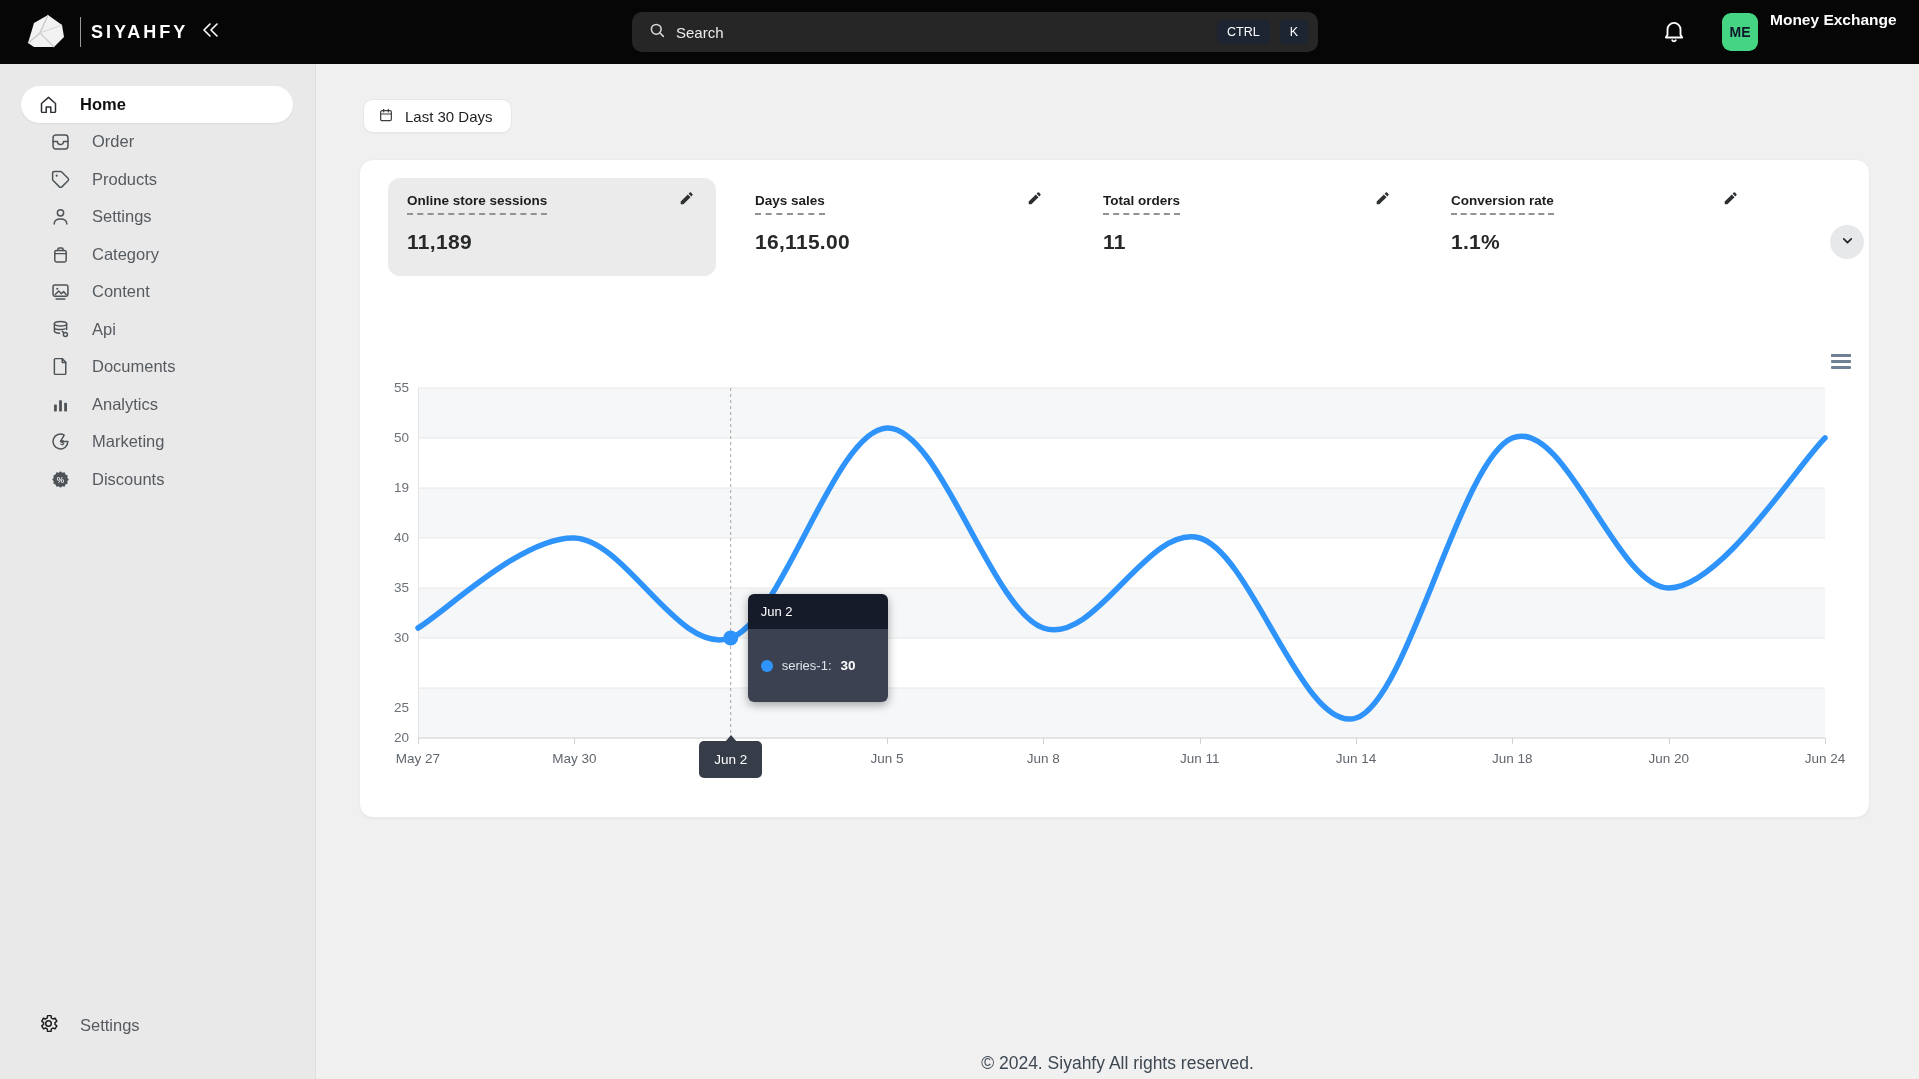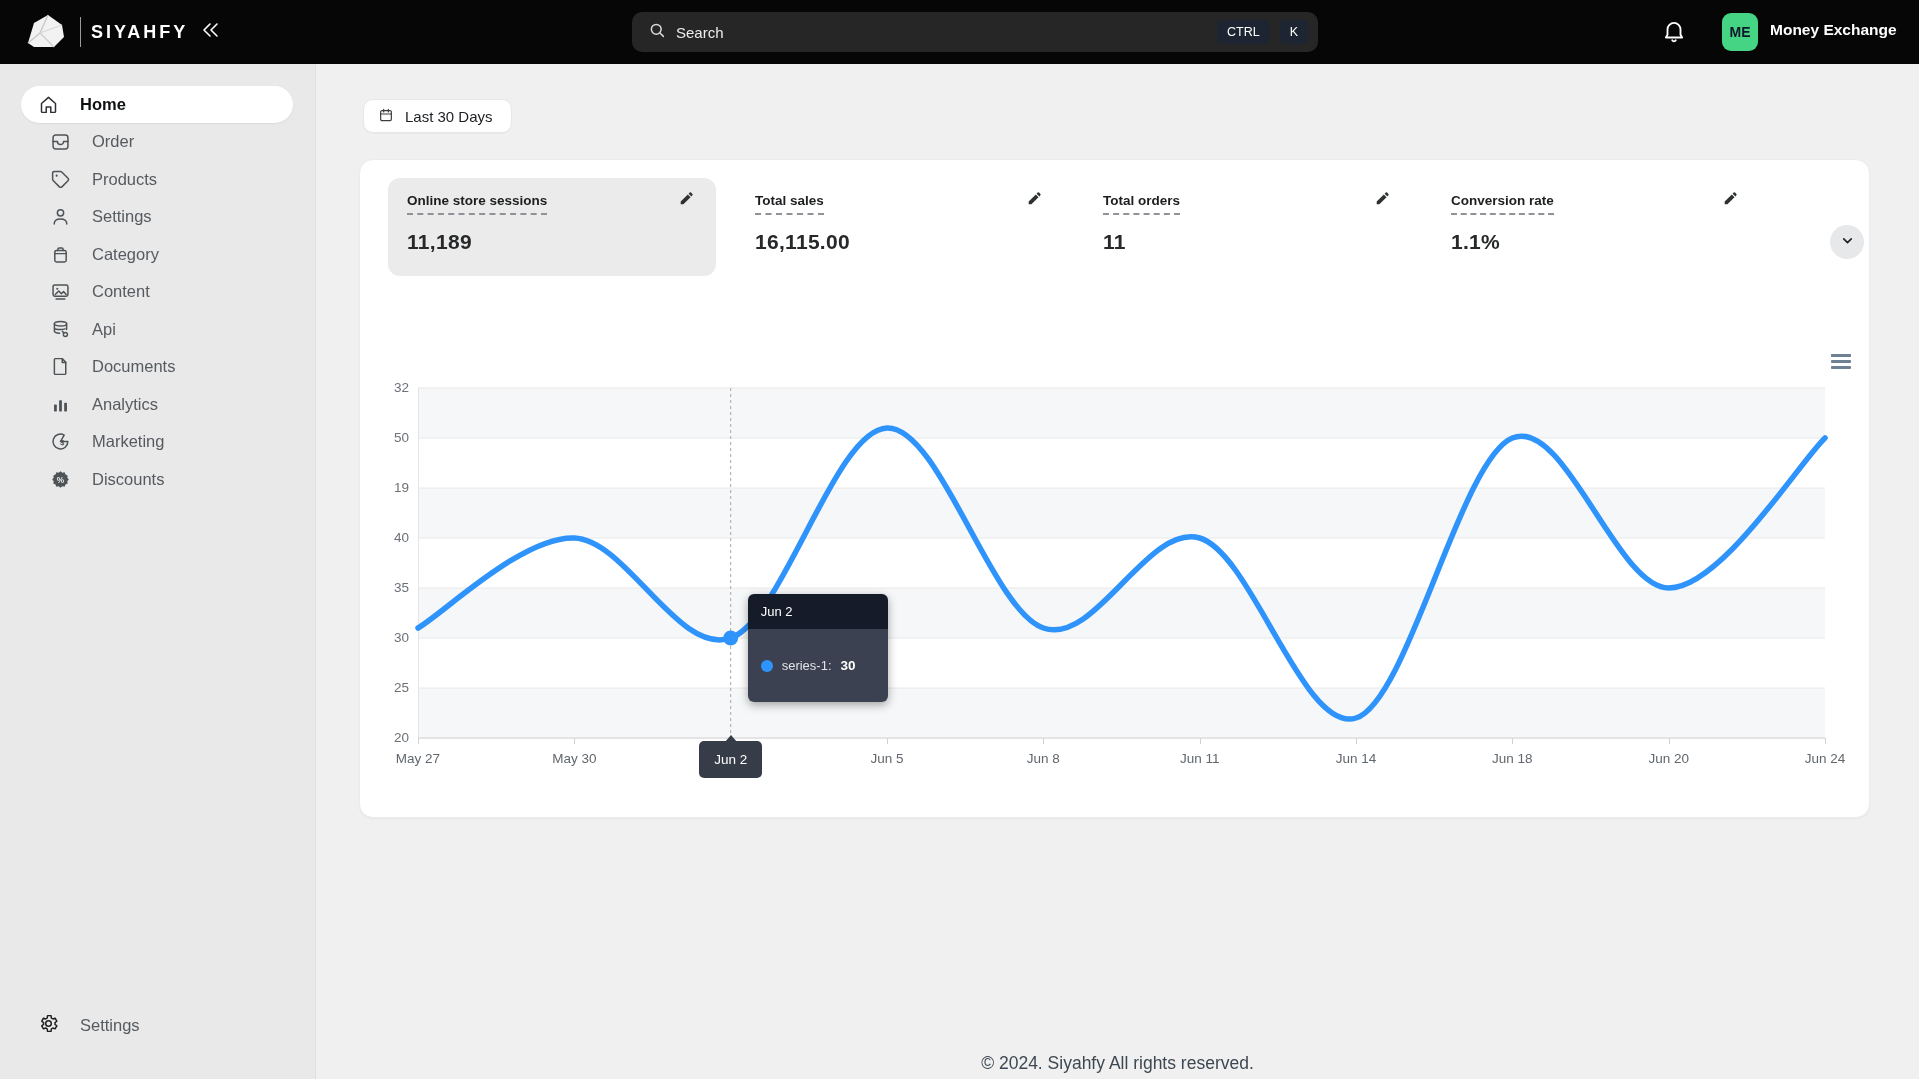--- a/index.html
+++ b/index.html
@@ -11,21 +11,21 @@
   .logo-wrap { position:absolute; left:20px; top:9px; display:flex; align-items:center; gap:10px; }
   .logo-divider { width:1px; height:30px; background:#9a9a9a; }
   .brand { color:#fff; font-size:18px; font-weight:bold; letter-spacing:3px; }
   .collapse-btn { position:absolute; left:196px; top:16px; width:30px; height:30px; background:none; border:none; cursor:pointer; color:#fff; }
   .searchbar { position:absolute; left:632px; top:12px; width:686px; height:40px; background:#262626; border-radius:10px; display:flex; align-items:center; padding:0 10px 0 16px; }
   .searchbar input { flex:1; background:transparent; border:none; outline:none; color:#f2f2f2; font-size:15px; margin-left:10px; font-family:inherit; }
   .searchbar input::placeholder { color:#ededed; opacity:1; }
   .kbd { background:#1d2532; color:#fff; font-size:12.5px; border-radius:5px; padding:5px 10px; margin-left:10px; }
   .bell-btn { position:absolute; left:1656px; top:14px; width:36px; height:36px; background:none; border:none; cursor:pointer; }
   .avatar { position:absolute; left:1722px; top:13px; width:36px; height:38px; border-radius:9px; display:flex; align-items:center; justify-content:center; font-size:14px; font-weight:bold; color:#0f172a; cursor:pointer; }
-  .account-name { position:absolute; left:1770px; top:21px; color:#fff; font-size:15.5px; font-weight:bold; cursor:pointer; }
+  .account-name { position:absolute; left:1770px; top:11px; color:#fff; font-size:15.5px; font-weight:bold; cursor:pointer; }
 
   
   .sidebar { position:absolute; left:0; top:64px; width:316px; height:1015px; background:#e9e9e9; border-right:1px solid rgba(0,0,0,0.04); z-index:20;text-decoration:underline; }
   .side-list { position:absolute; left:0; top:22px; width:100%; }
   .side-item { position:relative; height:37.5px; display:flex; align-items:center; padding-left:50px; gap:21px; color:#565b60; font-size:16.5px; cursor:pointer; }
   .side-item svg { width:21px; height:21px; flex:0 0 21px; color:#4e5357; }
   .side-item.active { background:#fff; height:37px; margin:0 22px 0 21px; padding-left:17px; border-radius:19px; color:#0e1012; font-weight:bold; box-shadow:0 1px 2px rgba(0,0,0,0.06); }
   .side-item.active svg { color:#2c2f33; }
   .settings-item { position:absolute; left:0; top:942px; width:100%; height:38px; display:flex; align-items:center; padding-left:38px; gap:21px; color:#565b60; font-size:16.5px; cursor:pointer; }
   .settings-item svg { width:21px; height:21px; color:#1c1e20; }
@@ -244,21 +244,21 @@
       </svg>
     </span>
     <span>Last 30 Days</span>
   </button>
 
   <section class="card">
     <div id="stats-row">
         <div class="stat selected" style="left: 14px;"><span class="stat-label">Online store sessions</span><button class="pencil-btn"><span><svg viewBox="0 0 24 24" fill="currentColor">
                 <path d="M13.9 6.3l3.8 3.8L7.6 20.2H3.8v-3.8zM16.5 3.7a1.4 1.4 0 012 0l1.8 1.8a1.4 1.4 0 010 2l-1.5 1.5-3.8-3.8z"></path>
               </svg></span></button><div class="stat-value">11,189</div></div>
-        <div class="stat" style="left: 362px;"><span class="stat-label">Total sales</span><button class="pencil-btn"><span><svg viewBox="0 0 24 24" fill="currentColor">
+        <div class="stat" style="left: 362px;"><span class="stat-label">Days sales</span><button class="pencil-btn"><span><svg viewBox="0 0 24 24" fill="currentColor">
                 <path d="M13.9 6.3l3.8 3.8L7.6 20.2H3.8v-3.8zM16.5 3.7a1.4 1.4 0 012 0l1.8 1.8a1.4 1.4 0 010 2l-1.5 1.5-3.8-3.8z"></path>
               </svg></span></button><div class="stat-value">16,115.00</div></div>
         <div class="stat" style="left: 710px;"><span class="stat-label">Total orders</span><button class="pencil-btn"><span><svg viewBox="0 0 24 24" fill="currentColor">
                 <path d="M13.9 6.3l3.8 3.8L7.6 20.2H3.8v-3.8zM16.5 3.7a1.4 1.4 0 012 0l1.8 1.8a1.4 1.4 0 010 2l-1.5 1.5-3.8-3.8z"></path>
               </svg></span></button><div class="stat-value">11</div></div>
         <div class="stat" style="left: 1058px;"><span class="stat-label">Conversion rate</span><button class="pencil-btn"><span><svg viewBox="0 0 24 24" fill="currentColor">
                 <path d="M13.9 6.3l3.8 3.8L7.6 20.2H3.8v-3.8zM16.5 3.7a1.4 1.4 0 012 0l1.8 1.8a1.4 1.4 0 010 2l-1.5 1.5-3.8-3.8z"></path>
               </svg></span></button><div class="stat-value">1.1%</div></div>
       </div>
 
@@ -291,27 +291,27 @@
           <line x1="0" y1="250" x2="1407" y2="250" stroke="#e8e8e8" stroke-width="1"></line>
           <line x1="0" y1="300" x2="1407" y2="300" stroke="#e8e8e8" stroke-width="1"></line>
           <line x1="0" y1="350" x2="1407" y2="350" stroke="#e8e8e8" stroke-width="1"></line>
           <line x1="0.5" y1="0" x2="0.5" y2="350" stroke="#e4e4e4"></line>
           <line x1="0" y1="350" x2="1407" y2="350" stroke="#d8d8d8"></line>
           <line x1="312.6666666666667" y1="0" x2="312.6666666666667" y2="350" stroke="#a8a8a8" stroke-width="1" stroke-dasharray="3,3"></line>
           <path d="M0,240C26.1,225.0 104.2,148.3 156.3,150.0C208.4,151.7 260.6,268.3 312.7,250.0C364.8,231.7 416.9,41.7 469.0,40.0C521.1,38.3 573.2,221.7 625.3,240.0C677.4,258.3 729.6,135.0 781.7,150.0C833.8,165.0 885.9,346.7 938.0,330.0C990.1,313.3 1042.2,71.7 1094.3,50.0C1146.4,28.3 1198.6,200.0 1250.7,200.0C1302.8,200.0 1380.9,75.0 1407.0,50.0" fill="none" stroke="#2E93FA" stroke-width="5.5" stroke-linecap="round"></path>
           <circle cx="312.6666666666667" cy="250" r="7.5" fill="#2E93FA"></circle>
         </svg></div>
     <div id="axis-labels">
-        <div class="ylabel" style="left:5px;top:220px">32</div>
+        <div class="ylabel" style="left:5px;top:220px">55</div>
         <div class="ylabel" style="left:5px;top:270px">50</div>
         <div class="ylabel" style="left:5px;top:320px">19</div>
         <div class="ylabel" style="left:5px;top:370px">40</div>
         <div class="ylabel" style="left:5px;top:420px">35</div>
         <div class="ylabel" style="left:5px;top:470px">30</div>
-        <div class="ylabel" style="left:5px;top:520px">25</div>
+        <div class="ylabel" style="left:5px;top:540px">25</div>
         <div class="ylabel" style="left:5px;top:570px">20</div>
         <div class="xtick" style="left:58px;top:578px"></div>
         <div class="xlabel" style="left:13px;top:591px">May 27</div>
         <div class="xtick" style="left:214.33333333333334px;top:578px"></div>
         <div class="xlabel" style="left:169.33333333333334px;top:591px">May 30</div>
         <div class="xtick" style="left:370.6666666666667px;top:578px"></div>
         <div class="xlabel" style="left:325.6666666666667px;top:591px">Jun 2</div>
         <div class="xtick" style="left:527px;top:578px"></div>
         <div class="xlabel" style="left:482px;top:591px">Jun 5</div>
         <div class="xtick" style="left:683.3333333333334px;top:578px"></div>

